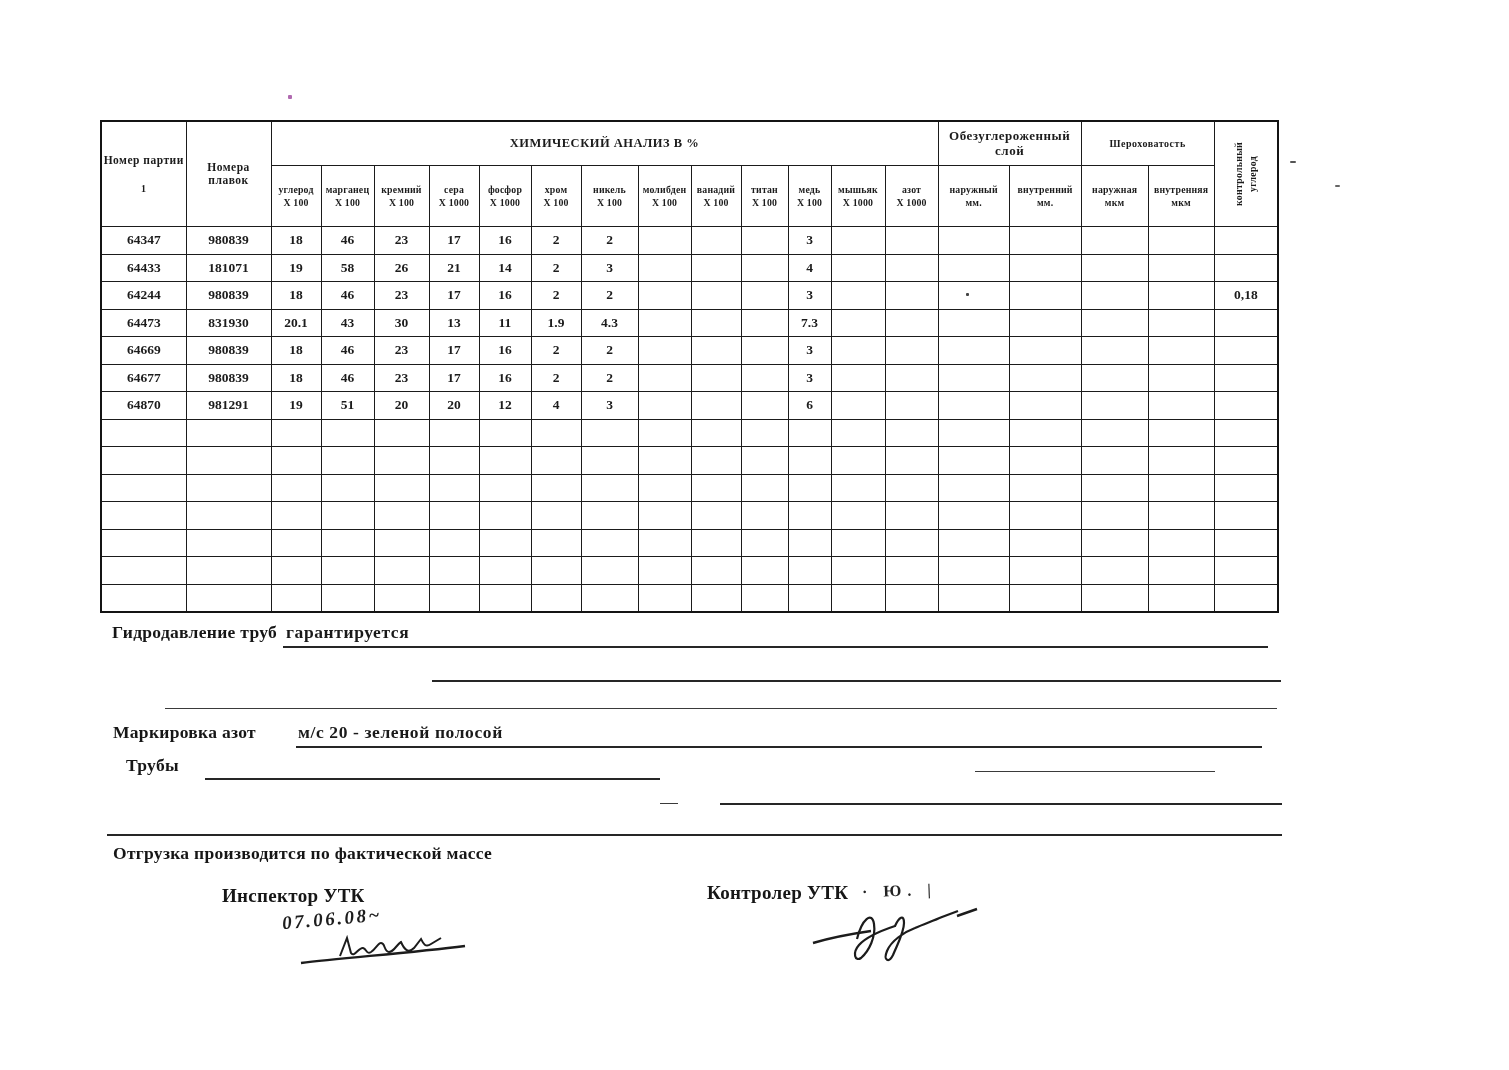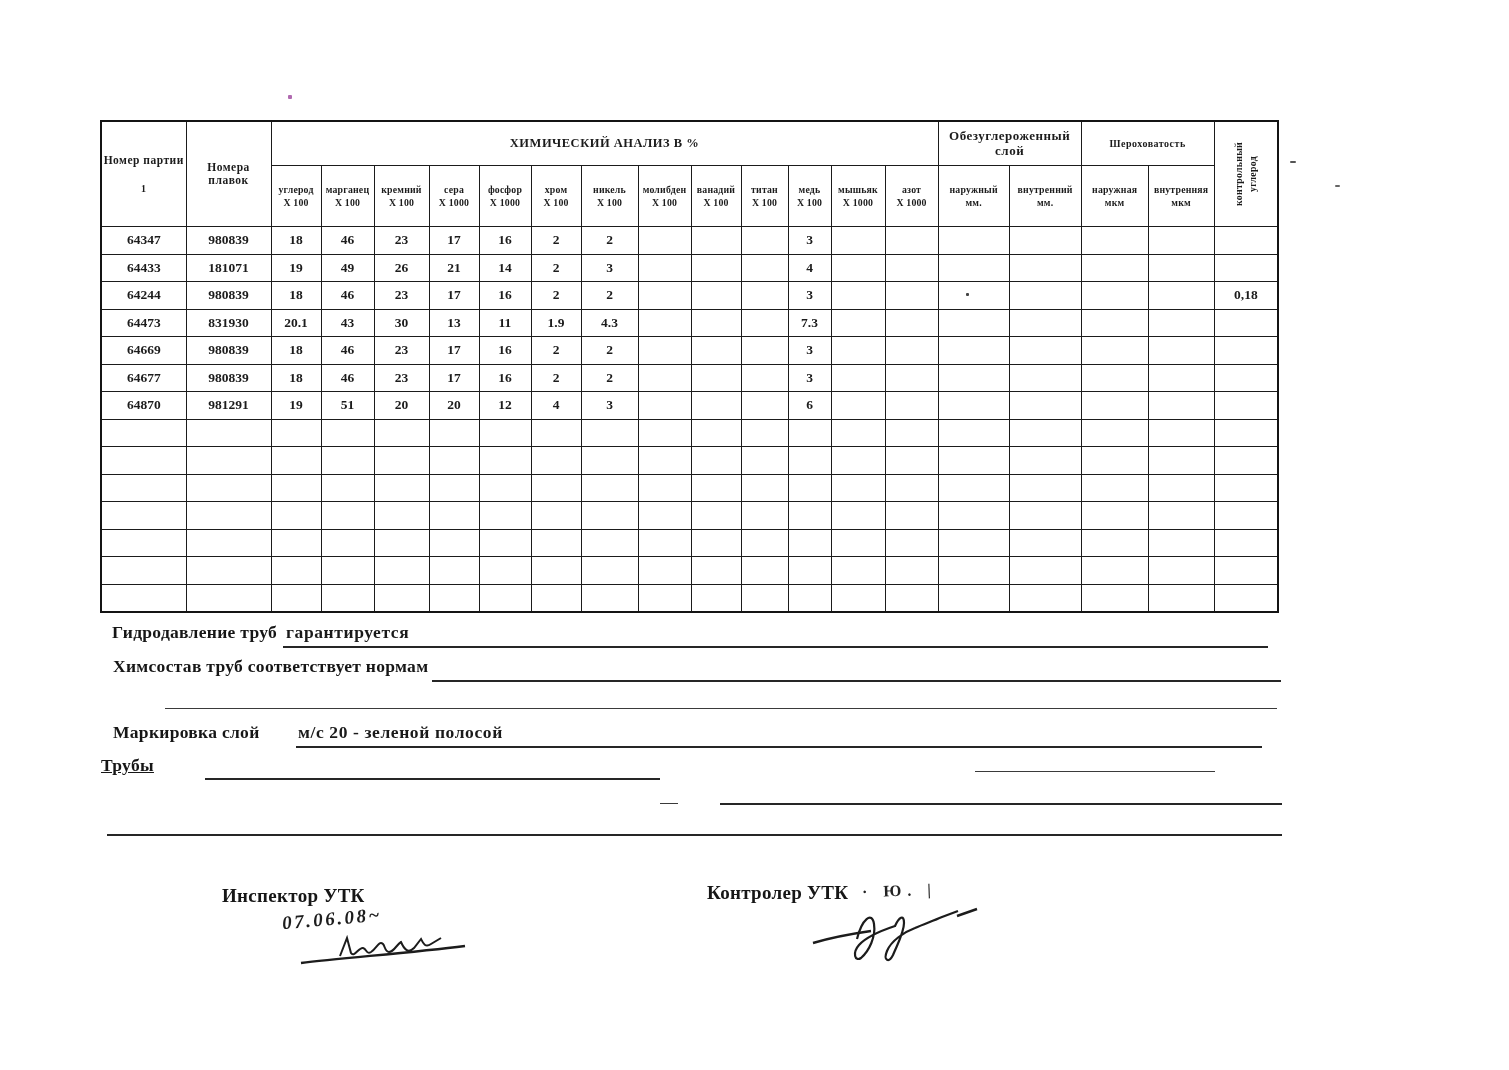--- a/index.html
+++ b/index.html
@@ -181,21 +181,21 @@
           <td></td>
           <td></td>
           <td></td>
           <td></td>
           <td></td>
         </tr>
         <tr>
           <td>64433</td>
           <td>181071</td>
           <td>19</td>
-          <td>49</td>
+          <td>58</td>
           <td>26</td>
           <td>21</td>
           <td>14</td>
           <td>2</td>
           <td>3</td>
           <td></td>
           <td></td>
           <td></td>
           <td>4</td>
           <td></td>
@@ -470,37 +470,37 @@
           <td></td>
           <td></td>
         </tr>
       </tbody>
   </table>
 
   <div class="flabel" style="left:112px;top:622px;text-align:right;">Гидродавление труб</div>
   <div class="fvalue" style="left:286px;top:622px;">гарантируется</div>
   <div class="rule" style="left:283px;top:646px;width:985px;"></div>
 
-  <div class="flabel" style="left:113px;top:656px;">Химсостав труб соответствует нормам</div>
   <div class="rule" style="left:432px;top:680px;width:849px;"></div>
 
   <div class="rule faint" style="left:165px;top:708px;width:1112px;"></div>
 
-  <div class="flabel" style="left:113px;top:722px;">Маркировка слой</div>
+  <div class="flabel" style="left:113px;top:722px;">Маркировка азот</div>
   <div class="fvalue" style="left:298px;top:722px;">м/с 20 - зеленой полосой</div>
   <div class="rule" style="left:296px;top:746px;width:966px;"></div>
 
-  <div class="flabel" style="left:101px;top:755px;text-decoration:underline;">Трубы</div>
+  <div class="flabel" style="left:126px;top:755px;">Трубы</div>
   <div class="rule" style="left:205px;top:778px;width:455px;"></div>
   <div class="rule faint" style="left:975px;top:771px;width:240px;"></div>
 
   <div class="rule faint" style="left:660px;top:803px;width:18px;"></div>
   <div class="rule" style="left:720px;top:803px;width:562px;"></div>
 
   <div class="rule" style="left:107px;top:834px;width:1175px;"></div>
+  <div class="flabel" style="left:113px;top:843px;">Отгрузка производится по фактической массе</div>
 
   <div class="flabel" style="left:222px;top:885px;font-size:19px;">Инспектор  УТК</div>
   <div class="hand" style="left:282px;top:908px;">07.06.08~</div>
   <svg class="signline" style="left:295px;top:925px;" width="175" height="45">
     <path d="M6 38 C 45 33, 115 28, 170 21" stroke="#1c1c1c" stroke-width="2.4" fill="none"></path>
     <path d="M45 31 L52 13 L56 28 C59 33 64 22 68 23 C72 24 71 30 76 27 C82 23 84 15 88 19 C90 21 90 27 94 27 C99 27 102 19 106 17 C109 24 113 29 119 23 L126 14 C128 18 130 23 136 19 L146 13" stroke="#1c1c1c" stroke-width="2" fill="none"></path>
   </svg>
 
   <div class="flabel" style="left:707px;top:882px;font-size:19px;">Контролер УТК</div>
   <div class="handmark" style="left:862px;top:882px;">·  Ю. |</div>

